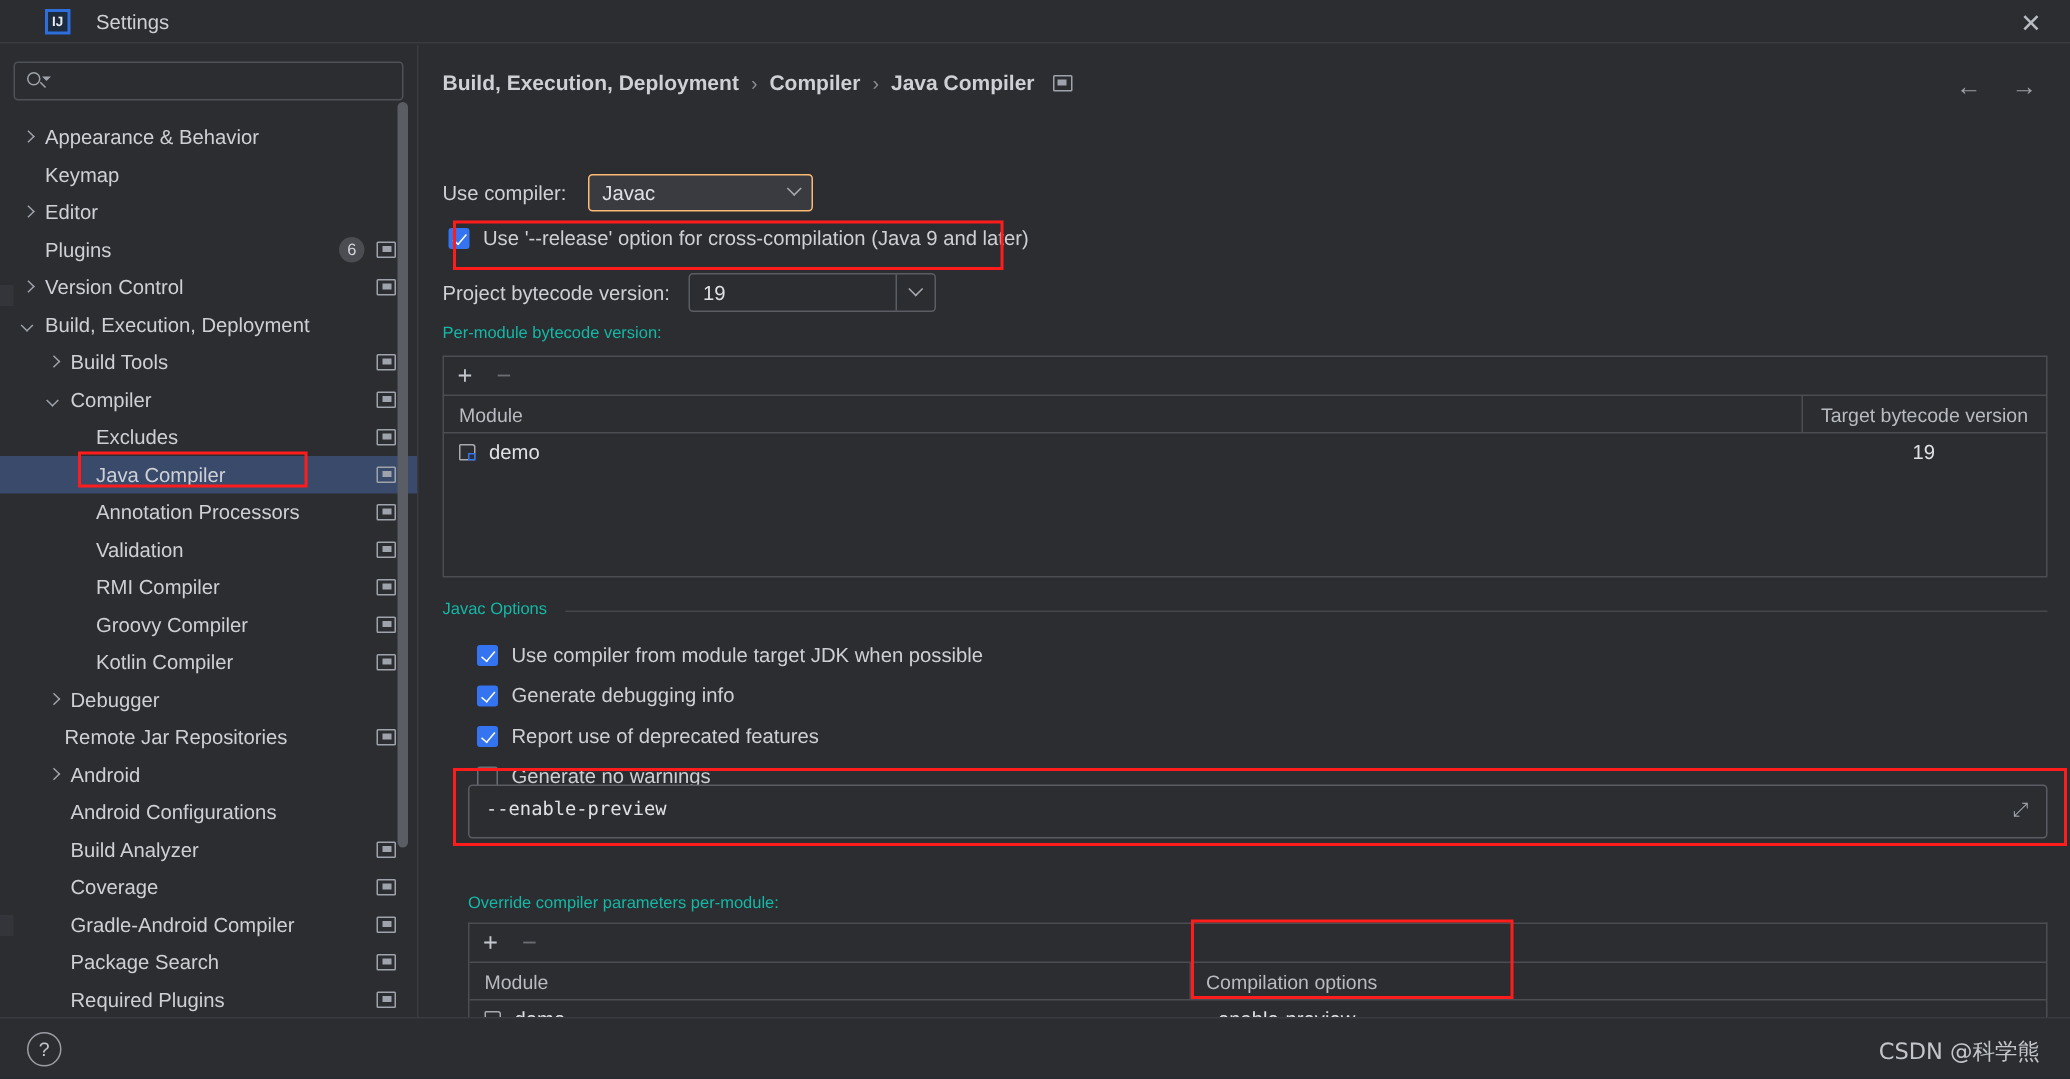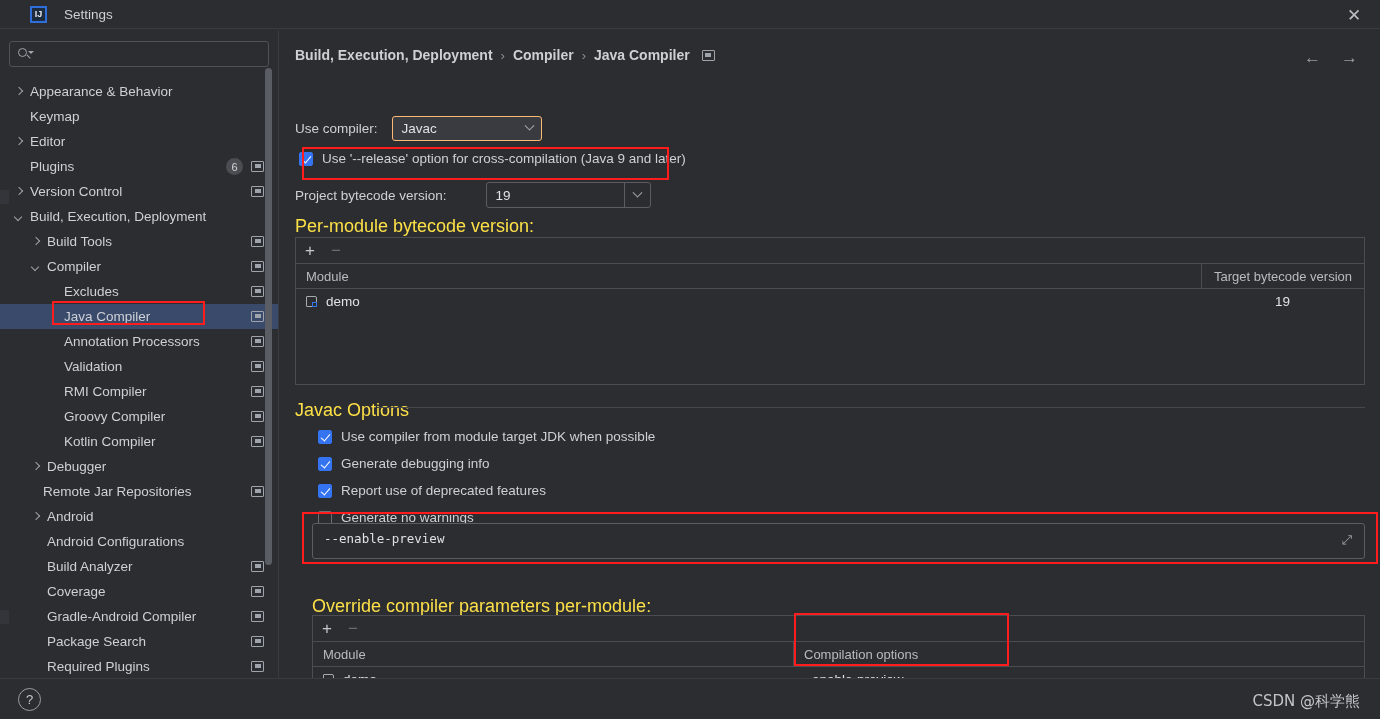--- a/index.html
+++ b/index.html
@@ -208,21 +208,21 @@
   }
   .mod-icon .body {
     position: absolute; left: 0; top: 0; width: 11px; height: 11px;
     border: 1.3px solid #a7aab1; border-radius: 1px 2px 1px 1px;
   }
   .mod-icon .dot {
     position: absolute; left: 6px; top: 6px; width: 5px; height: 5px;
     border: 1.3px solid #3574f0; background: #2b2d30;
   }
 
-  .sec-title { position: absolute; font-size: 18px; color: #fde047; }
+  .sec-title { position: absolute; font-size: 11px; color: #14b8a6; }
   .sec-line { position: absolute; height: 1px; background: #45474c; }
 
   .textarea {
     position: absolute; background: #2b2d30; border: 1px solid #5a5d63; border-radius: 3px;
     display: flex; align-items: flex-start; cursor: text;
   }
   .textarea .ta-val {
     font-family: "DejaVu Sans Mono", monospace; font-size: 12.5px; color: #dfe1e5;
     padding: 7px 0 0 11px; flex: 1;
   }
@@ -420,21 +420,21 @@
         <span class="val">Javac</span>
         <span class="arr"></span>
       </span>
     </div>
 
     <div class="row cb-row" style="left:19px; top:121px;">
       <span class="cb on"></span>
       <span class="lbl">Use '--release' option for cross-compilation (Java 9 and later)</span>
     </div>
 
-    <div class="row" style="left:15px; top:152px;gap:27px;">
+    <div class="row" style="left:15px; top:152px;">
       <span class="lbl">Project bytecode version:</span>
       <span class="field" style="width:165px; margin-left:12px;">
         <span class="val">19</span>
         <span class="arr"></span>
       </span>
     </div>
 
     <div class="sec-title" style="left:15px; top:186px;">Per-module bytecode version:</div>
 
     <div class="tbl" style="left:15px; top:207px; width:1070px; height:148px;">

